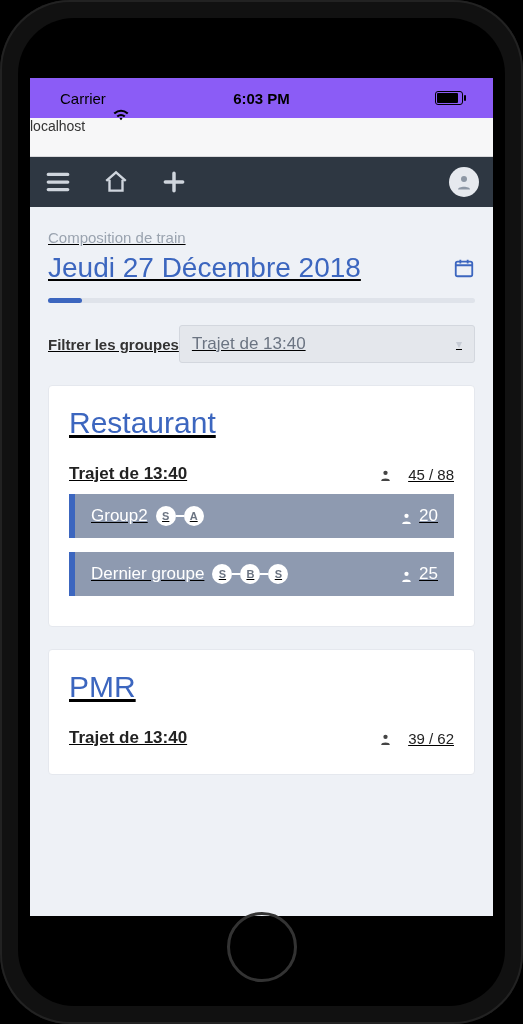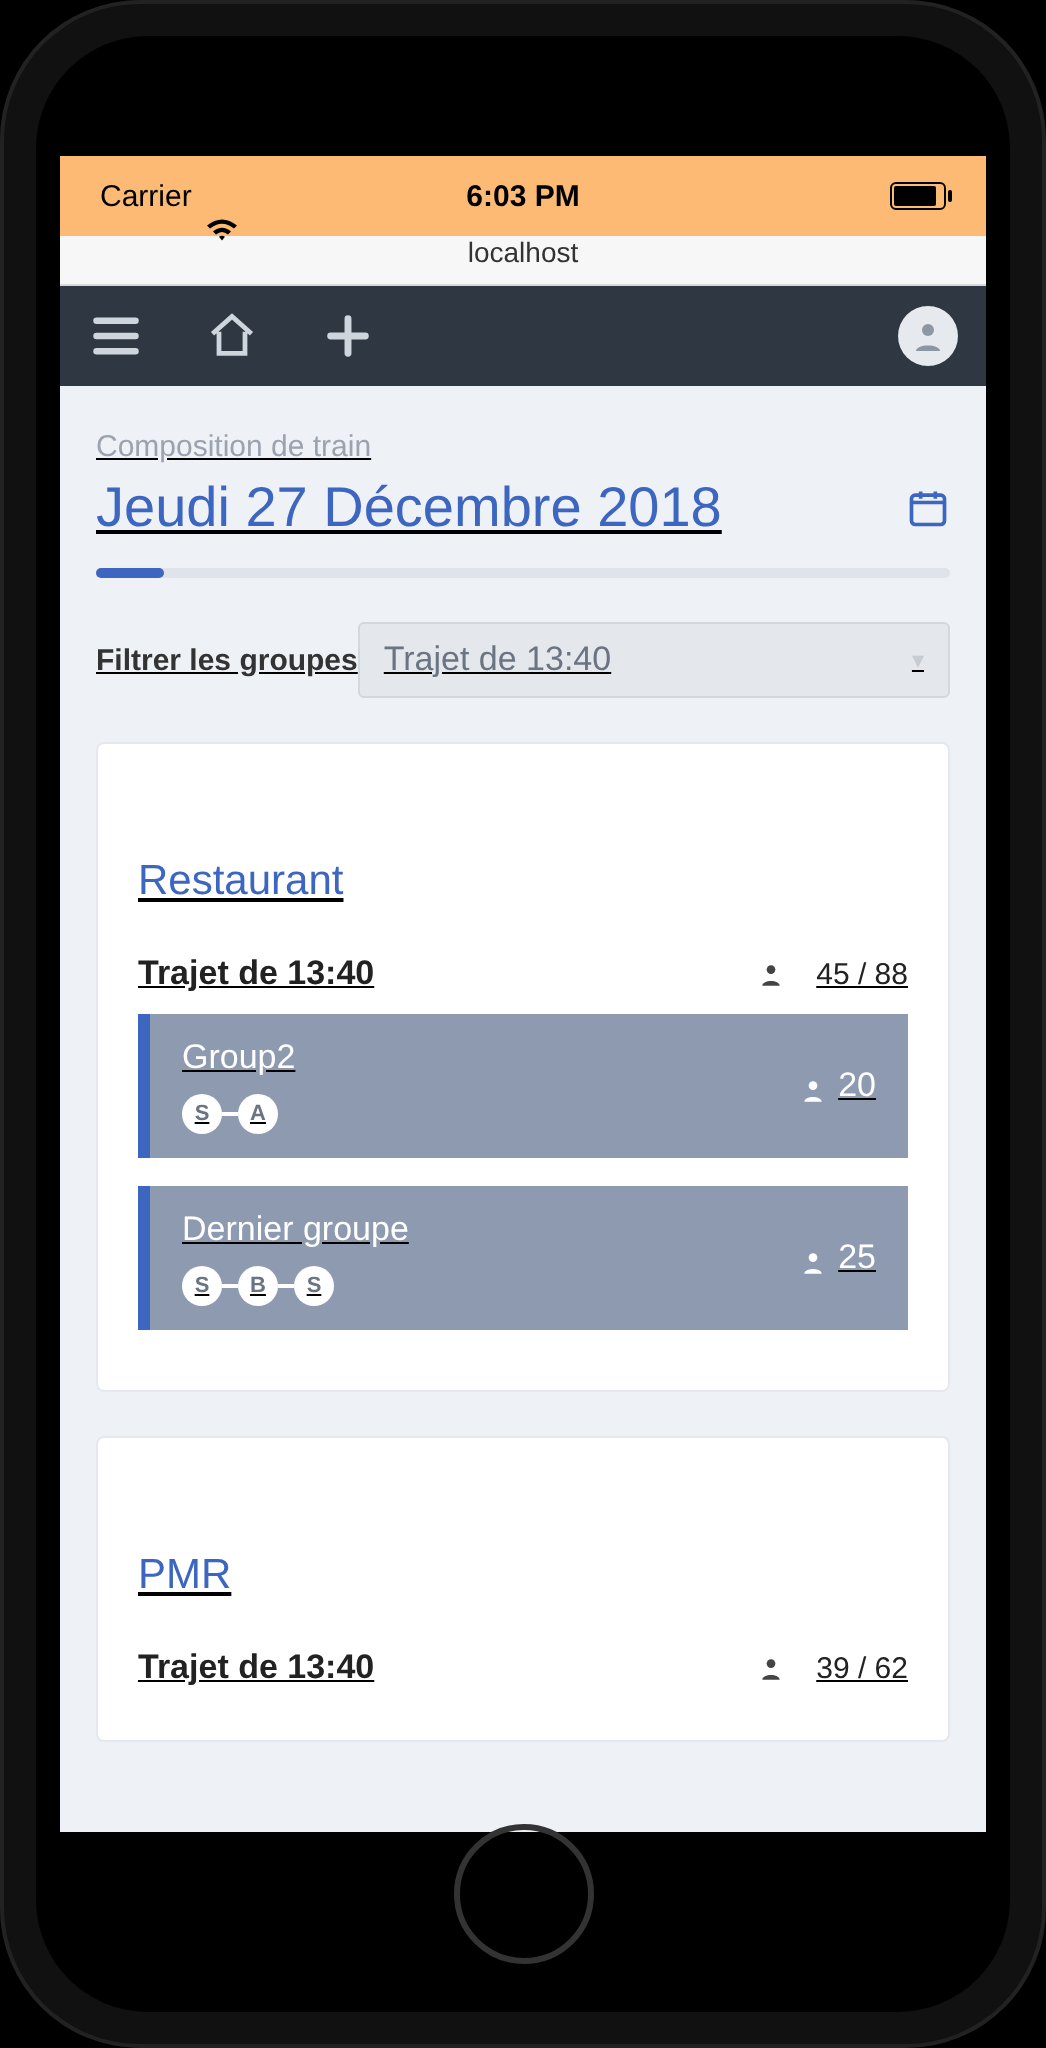--- a/index.html
+++ b/index.html
@@ -33,26 +33,26 @@
     background: #eef1f6;
     width: 100%;
     height: 100%;
     overflow: hidden;
     display: flex;
     flex-direction: column;
   }
 
   
   .statusbar {
-    background: #fdba74;
+    background: #8b5cf6;
     height: 40px;
     display: flex;
     align-items: center;
     justify-content: space-between;
-    padding: 0 20px;
+    padding: 0 30px;
     font-size: 15px;
     font-weight: 500;
     color: #000;
   }
   .sb-left { display:flex; align-items:center; gap:6px; }
   .wifi::before { content:"\25CF"; font-size:0; }
   .wifi {
     width:18px; height:14px; position:relative;
   }
   .wifi svg { width:18px; height:14px; }
@@ -60,24 +60,23 @@
   .battery {
     width:28px; height:14px; border:1.5px solid #000; border-radius:3px; position:relative;
   }
   .battery::after {
     content:""; position:absolute; right:-4px; top:3px; width:2.5px; height:6px; background:#000; border-radius:1px;
   }
   .battery .fill { position:absolute; left:1px; top:1px; bottom:1px; width:80%; background:#000; border-radius:1px;}
 
   .addrbar {
     background:#f7f7f8;
-    text-align:center;
     font-size:14px;
     color:#333;
-    padding-bottom:8px;
+    padding-bottom:22px;
     border-bottom:1px solid #d9d9dc;
   }
 
   
   .appnav {
     background:#2e3742;
     height:50px;
     display:flex;
     align-items:center;
     padding:0 14px;
@@ -107,33 +106,33 @@
     flex:1; background:#e4e7ec; border:1px solid #d3d7de; border-radius:3px;
     height:38px; display:flex; align-items:center; padding:0 12px; color:#6b7482;
     font-size:17px; justify-content:space-between;
   }
   .select .chev { color:#c6cbd4; font-size:12px; }
 
   .card {
     background:#fff; border:1px solid #e5e8ee; border-radius:4px;
     margin-top:22px; padding:20px 20px 16px 20px;
   }
-  .card-title { color:#3c66bf; font-size:21px; font-weight:400; margin-bottom:24px;margin-top:37px; }
+  .card-title { color:#3c66bf; font-size:30px; font-weight:400; margin-bottom:24px; }
   .trip-row { display:flex; align-items:center; justify-content:space-between; margin-bottom:10px; }
   .trip-name { font-weight:700; font-size:17px; color:#222; }
   .trip-count { font-size:15px; color:#222; display:flex; align-items:center; gap:16px; }
   .pax-icon { width:13px; height:13px; }
   .pax-icon svg { width:13px; height:13px; fill:#444; }
 
   .group {
     background:#8e9ab0; color:#fff; border-left:6px solid #3c66bf;
     padding:12px 16px; border-radius:0; margin-bottom:14px;
     display:flex; align-items:center; justify-content:space-between;
   }
-  .group-left { display:flex; flex-direction:column; gap:8px; }
+  .group-left { display:flex; flex-direction:row; gap:8px; }
   .group-name { font-size:17px; }
   .chips { display:flex; align-items:center; gap:0; }
   .chip {
     width:20px; height:20px; border-radius:50%; background:#fff; color:#6b7482;
     font-size:11px; font-weight:700; display:flex; align-items:center; justify-content:center;
   }
   .chip-link { width:8px; height:2px; background:#fff; }
   .group-count { display:flex; align-items:center; gap:6px; font-size:17px; }
   .group-count .pax-icon svg { fill:#fff; }
 

